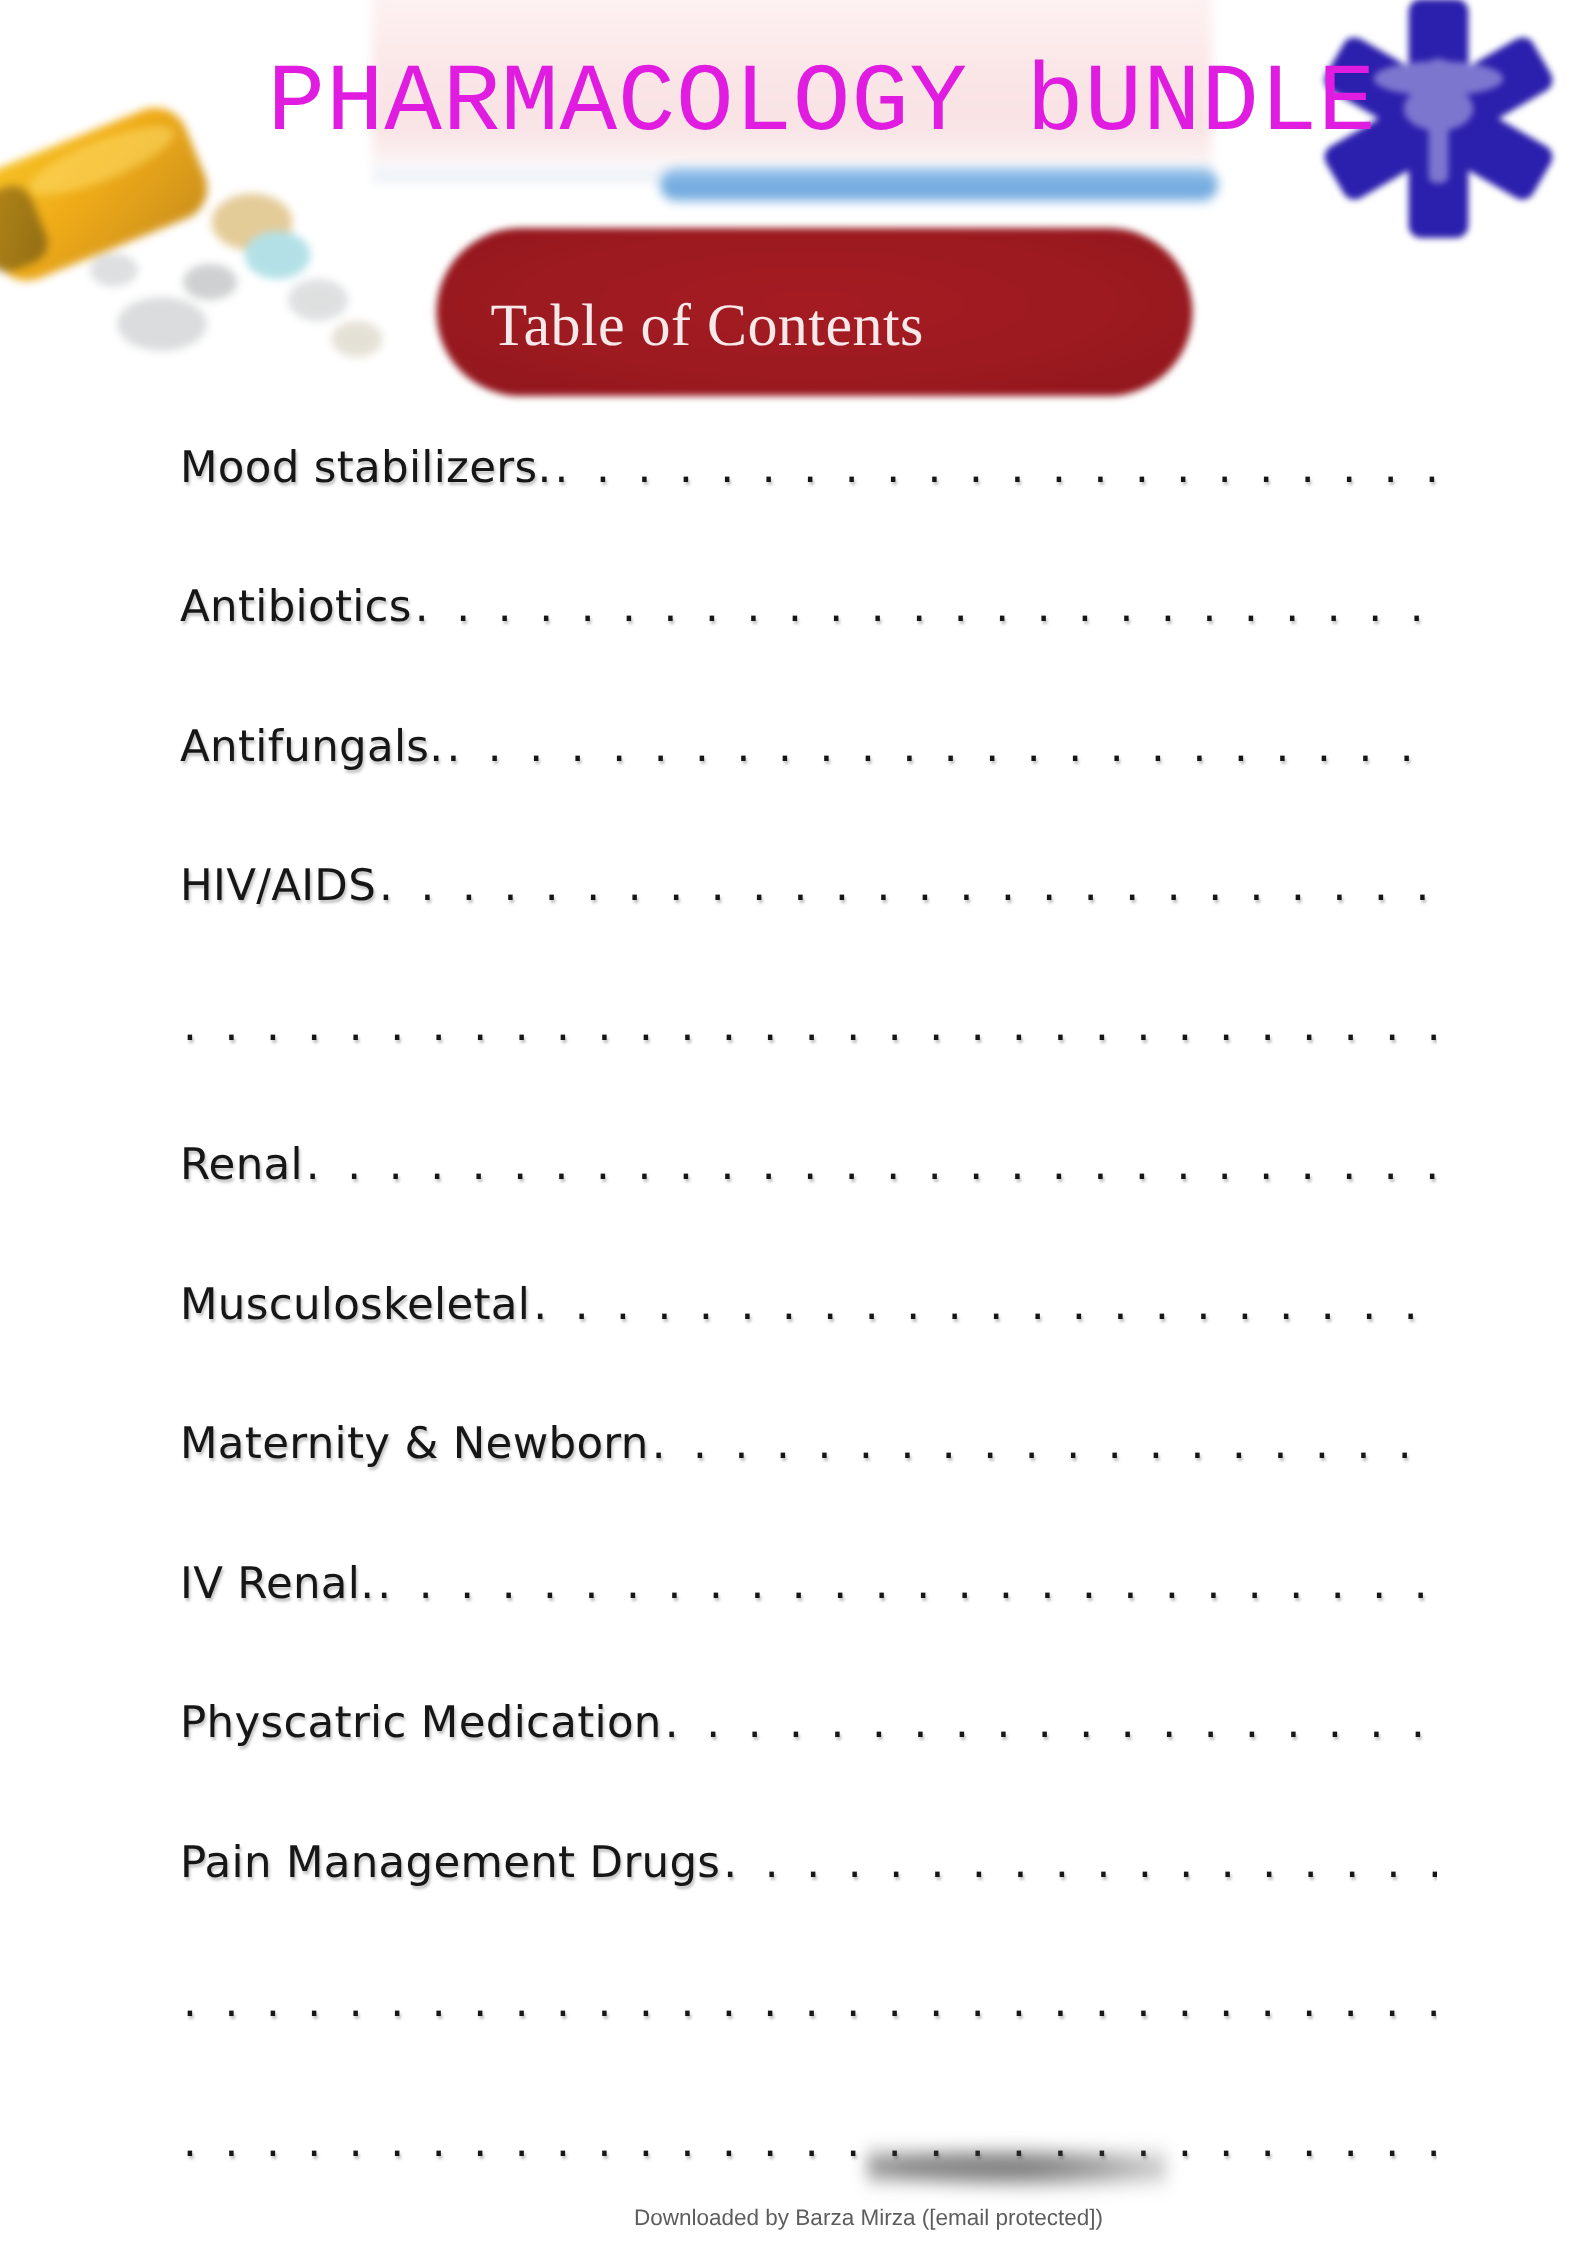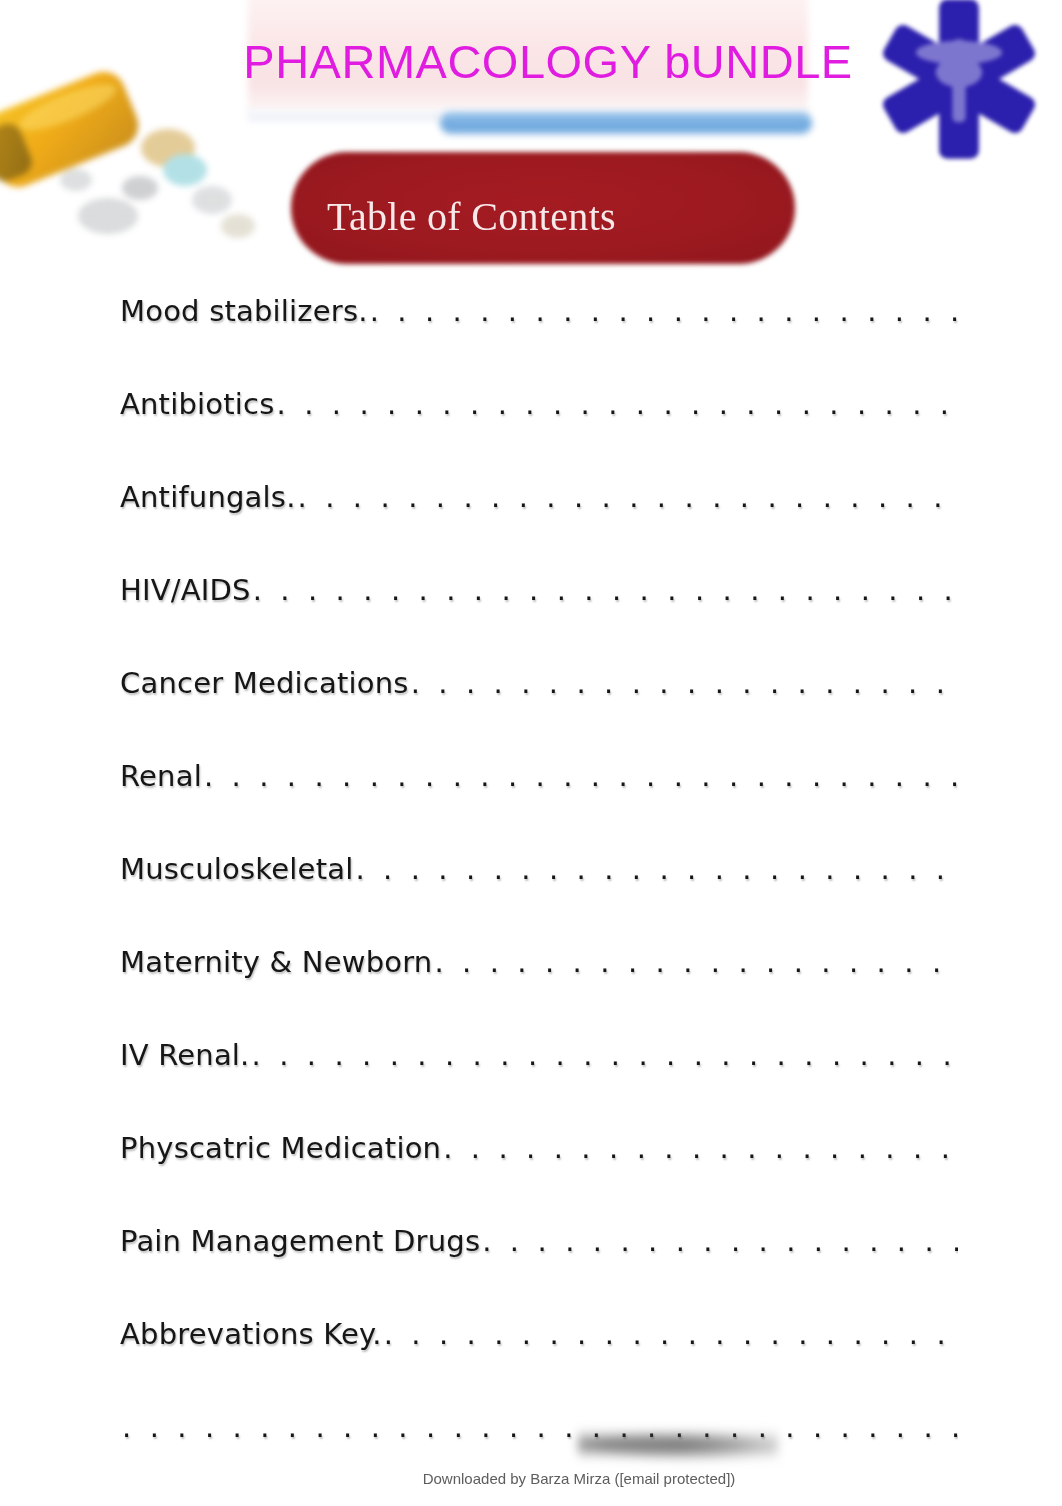--- a/index.html
+++ b/index.html
@@ -79,22 +79,22 @@
   }
 
   
   #doc-title {
     position: absolute;
     left: 0; top: 0;
     width: 1062px;
     text-align: center;
     padding-left: 34px;
     box-sizing: border-box;
-    font-family: Liberation Sans, sans-serif;
-    font-size: 47px;
+    font-family: Liberation Mono, monospace;
+    font-size: 64px;
     letter-spacing: .5px;
     color: #e01ce0;
     line-height: 1;
     top: 38px;
     white-space: nowrap;
   }
 
   
   #toc-pill-wrap {
     position: absolute;
@@ -266,21 +266,20 @@
       </div>
     </div>
     <div class="toc-row">
       <div class="toc-line">
         <span class="toc-label">HIV/AIDS</span>
         <span class="toc-dots">. . . . . . . . . . . . . . . . . . . . . . . . . . . . . . . . .</span>
       </div>
     </div>
     <div class="toc-row">
       <div class="toc-line">
-        <span class="toc-label">Cancer Medications</span>
         <span class="toc-dots">. . . . . . . . . . . . . . . . . . . . . . . . . . . . . . .</span>
       </div>
     </div>
     <div class="toc-row">
       <div class="toc-line">
         <span class="toc-label">Renal</span>
         <span class="toc-dots">. . . . . . . . . . . . . . . . . . . . . . . . . . . .…………. . . . . . . . .</span>
       </div>
     </div>
     <div class="toc-row">
@@ -308,21 +307,20 @@
       </div>
     </div>
     <div class="toc-row">
       <div class="toc-line">
         <span class="toc-label">Pain Management Drugs</span>
         <span class="toc-dots">. . . . . . . . . . . . . . . . . . . . . . . . .</span>
       </div>
     </div>
     <div class="toc-row">
       <div class="toc-line">
-        <span class="toc-label">Abbrevations Key.</span>
         <span class="toc-dots">. . . . . . . . . . . . . . . . . . . . . . . . . . . . . . . .</span>
       </div>
     </div>
     <div class="toc-row">
       <div class="toc-line">
         <span class="toc-dots">. . . . . . . . . . . . . . . . . . . . . . . . . . . . . . . .</span>
       </div>
     </div>
   </div>
 

